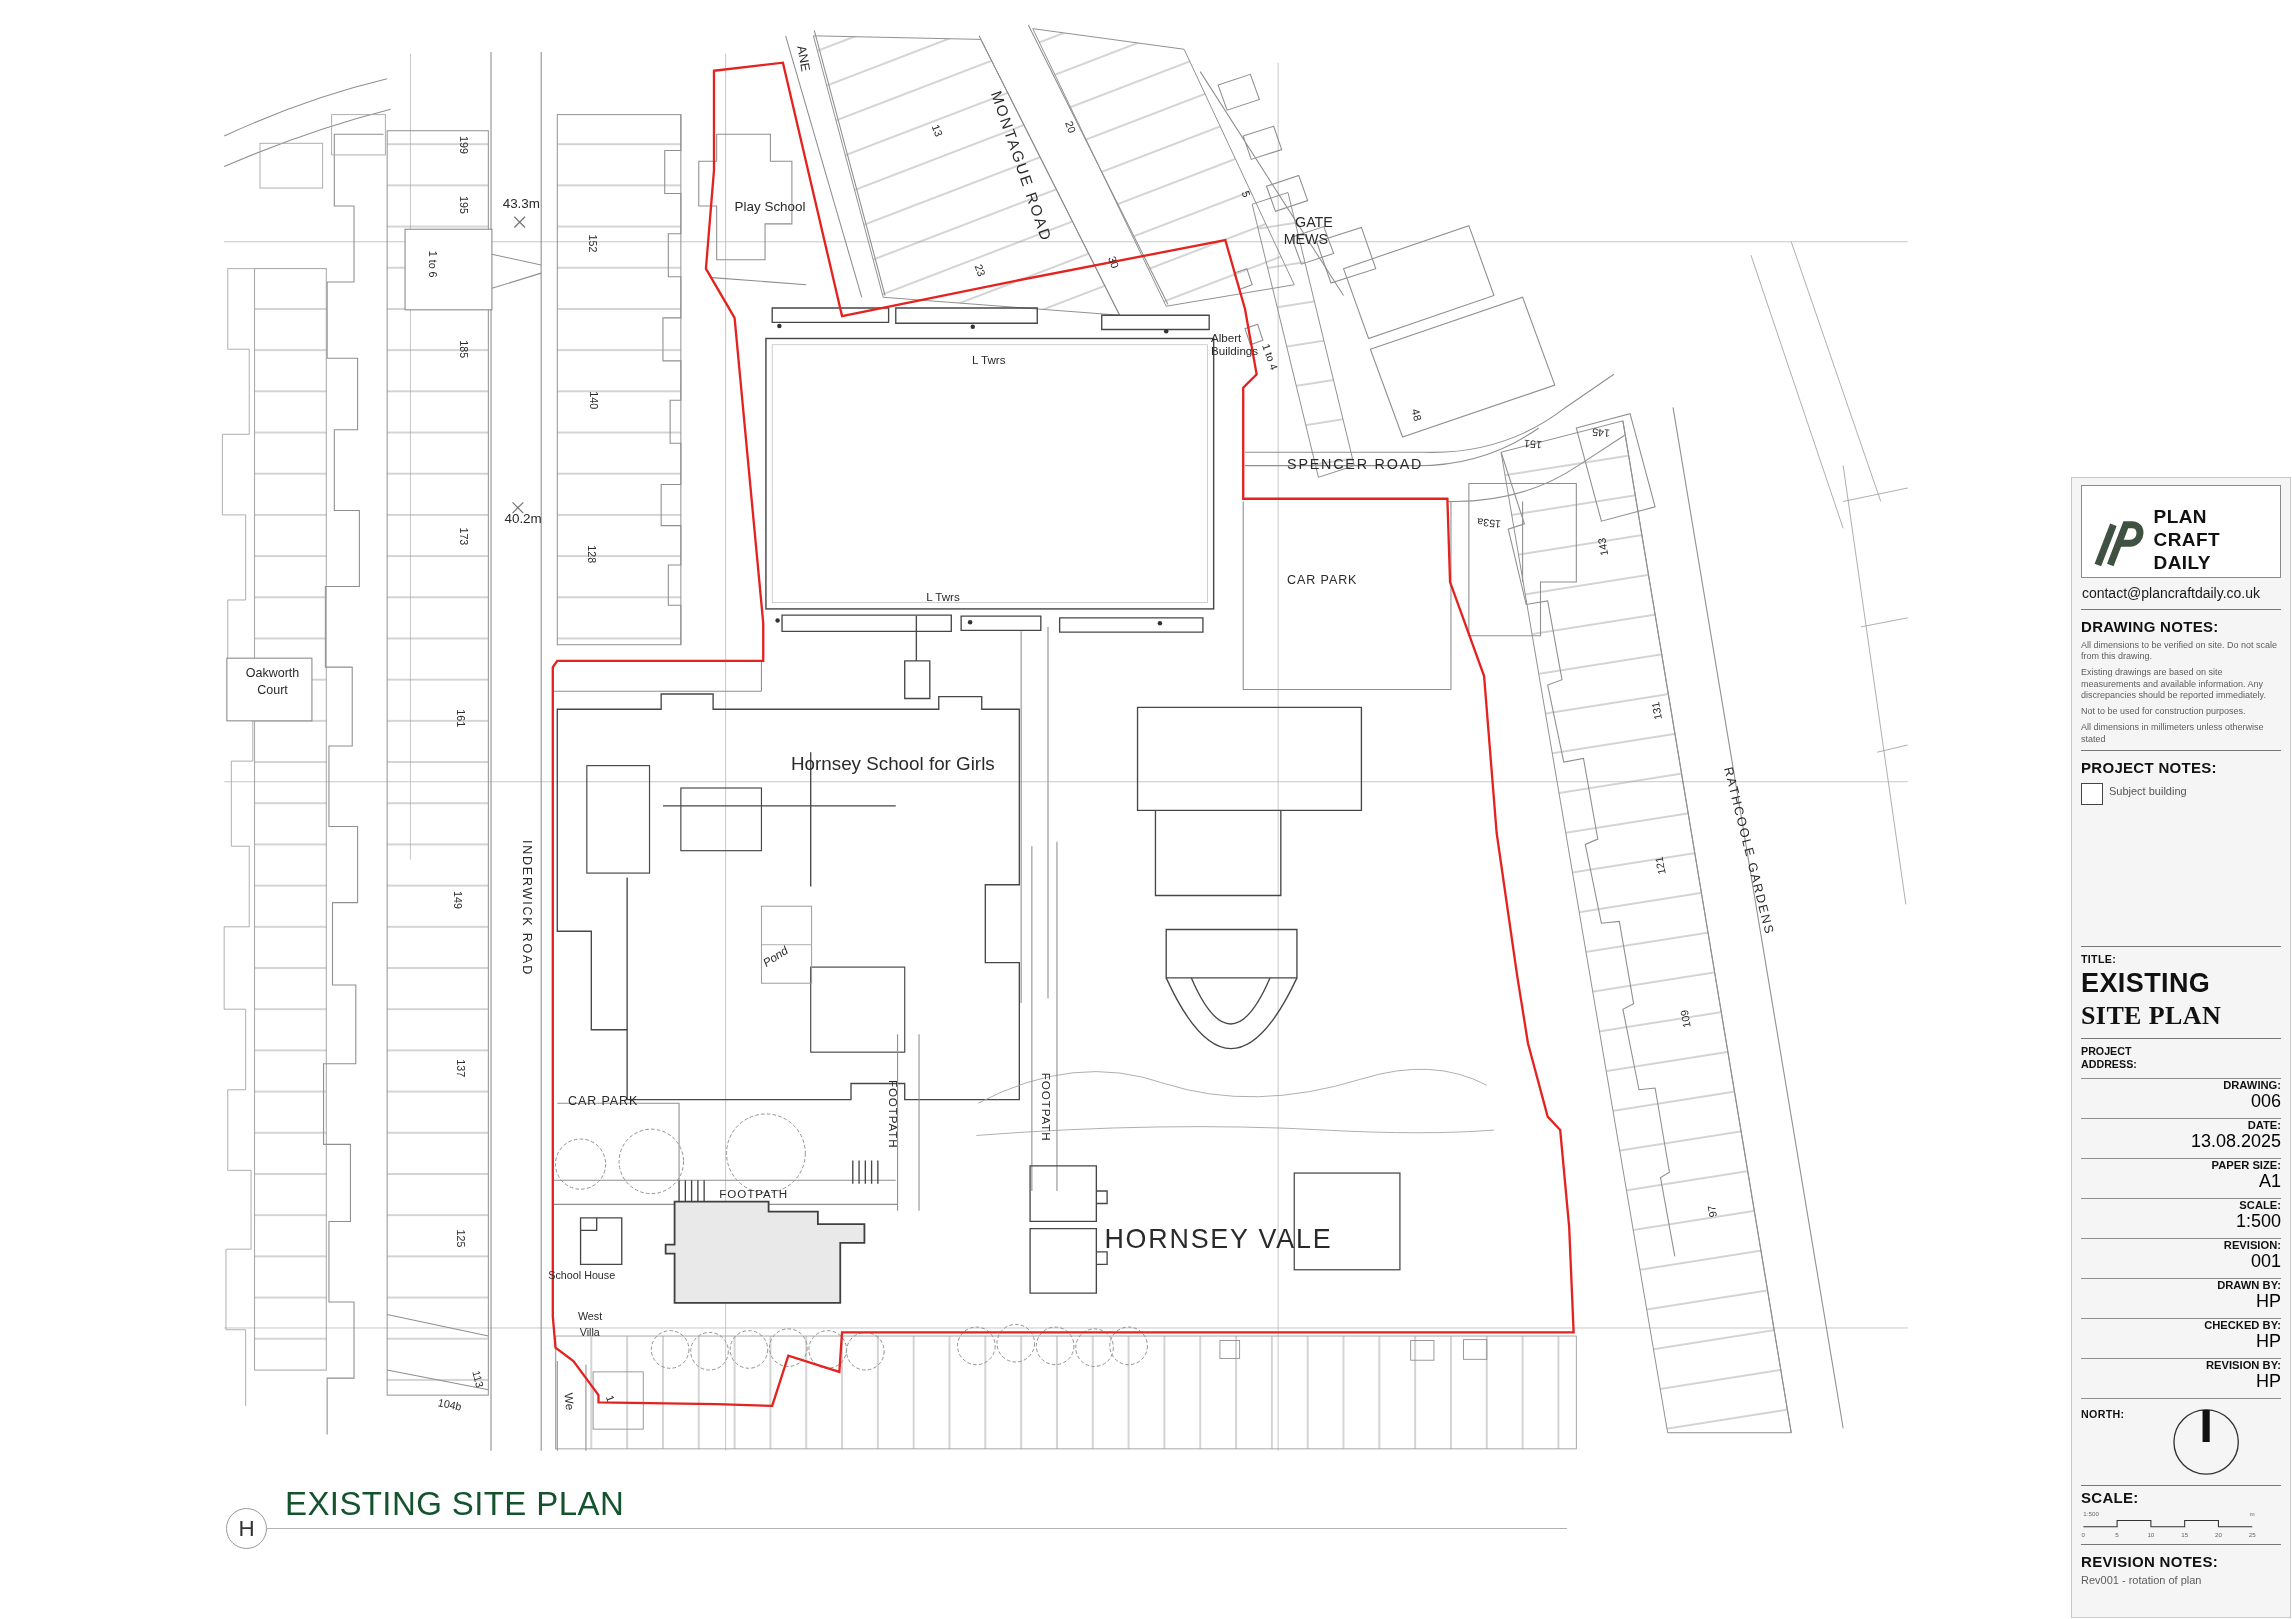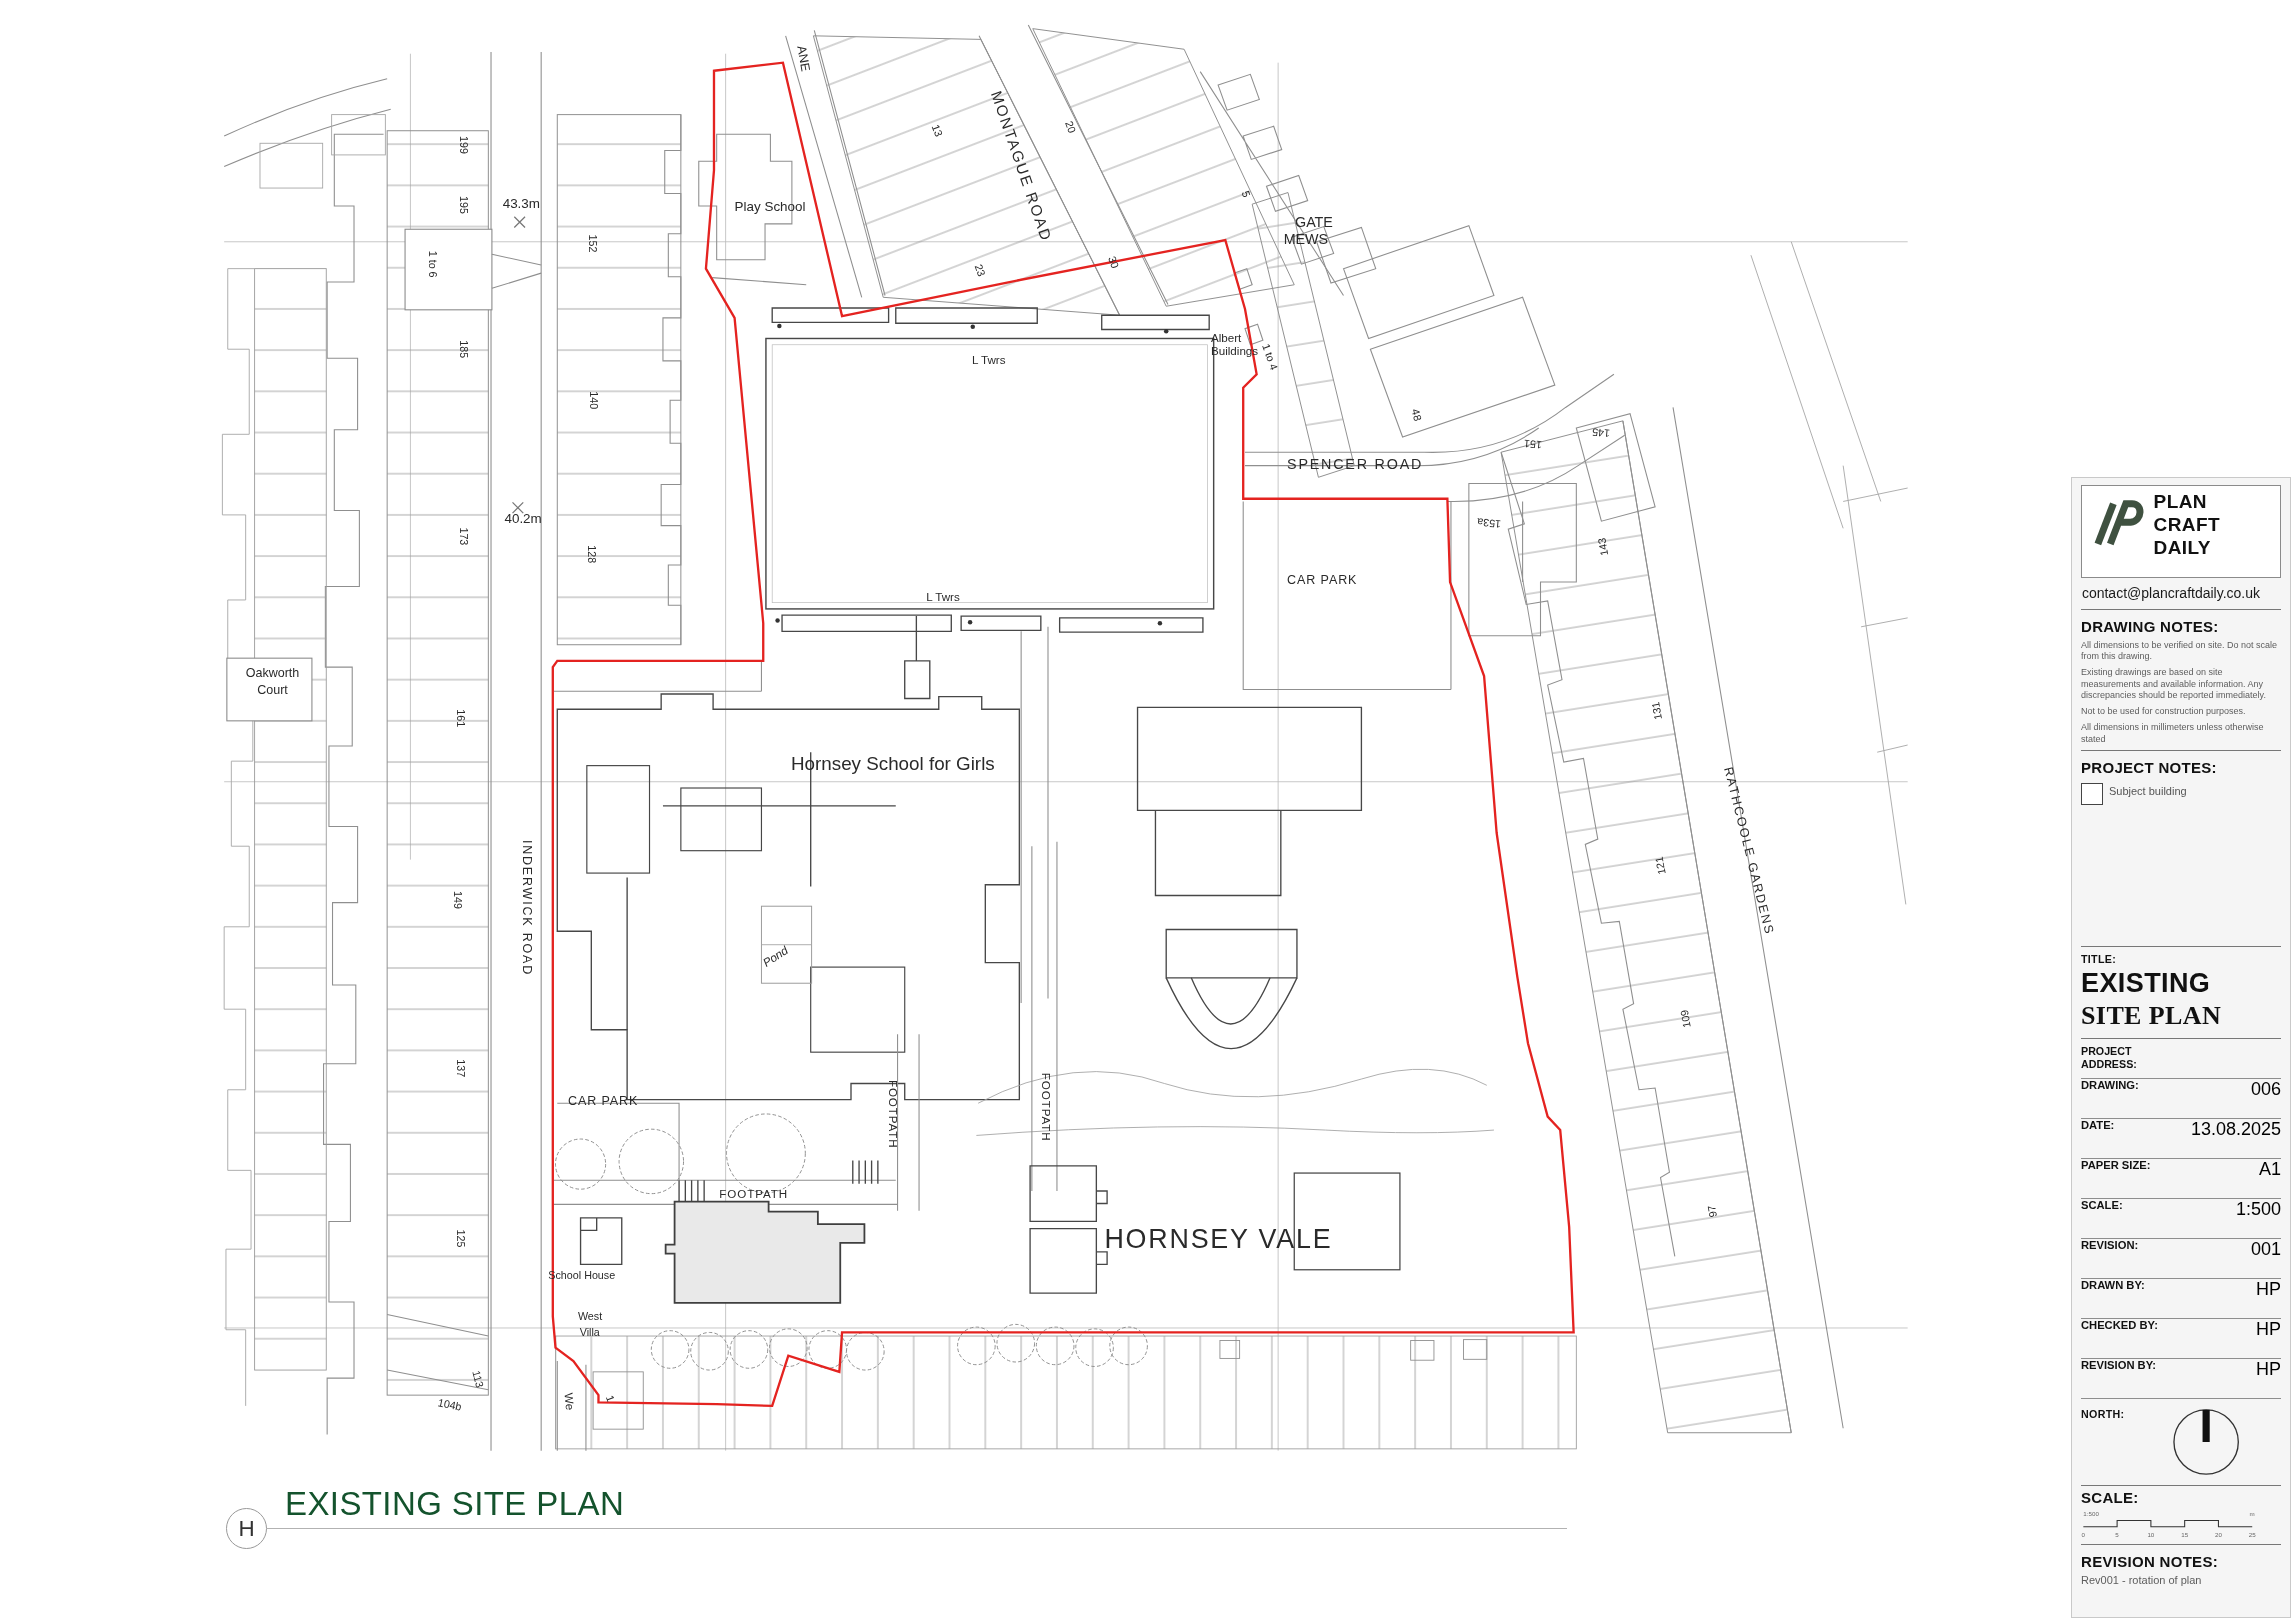--- a/index.html
+++ b/index.html
@@ -21,35 +21,35 @@
   .darkline{stroke:#474747;stroke-width:1.5;fill:none}
   .gridline{stroke:#b9b9b9;stroke-width:0.9;fill:none}
   .boundary{stroke:var(--c-boundary-red,#e42320);stroke-width:2.6;fill:none}
   .tree{stroke:#8f8f8f;stroke-width:1.1;fill:none;stroke-dasharray:4 2.5}
   
   .titleblock{
     position:absolute;left:2071px;top:477px;width:220px;height:1141px;
     background:var(--c-panel-bg,#f5f5f5);border:0.9px solid #c9c9c9;
     box-sizing:border-box;padding:7.2px 9px 0 9px;color:#111;
   }
-  .logo-box{background:#fff;border:0.9px solid #8b8b8b;height:93px;display:flex;align-items:flex-start;padding:3.6px 5.4px;box-sizing:border-box;}
+  .logo-box{background:#fff;border:0.9px solid #8b8b8b;height:93px;display:flex;align-items:flex-end;padding:3.6px 5.4px;box-sizing:border-box;}
   .logo-text{font-size:19px;font-weight:bold;line-height:23px;color:#111;margin-left:7.2px;letter-spacing:0.4px}
   .contact{font-size:14px;color:#1a1a1a;margin:7.2px 0 8px 0.9px;}
   .tb-hr{border:none;border-top:0.9px solid #777;margin:0 0 0 0;}
   .tb-h{font-size:15px;font-weight:bold;margin:8px 0 2.7px 0;letter-spacing:0.3px}
   .note{font-size:9px;color:#5d5d5d;line-height:1.28;margin:4.5px 0;}
   .legend-row{display:flex;align-items:flex-start;margin:7.2px 0 5.4px 0;}
   .legend-swatch{width:19.7px;height:19.7px;background:#fff;border:1.3px solid #444;flex:none;}
   .legend-label{font-size:11px;color:#555;margin:1.8px 0 0 6.3px;}
   .tb-spacer{height:136px;}
   .tb-label{font-size:10.7px;font-weight:bold;letter-spacing:0.3px}
   .title-line1{font-size:27px;font-weight:700;letter-spacing:0.4px;margin:3.6px 0 1.8px 0;}
   .title-line2{font-size:26px;font-weight:600;letter-spacing:0.4px;margin:0 0 7.2px 0;font-family:Liberation Serif, serif;}
   .addr-label{font-size:10.7px;font-weight:bold;width:81px;line-height:1.25;margin:5.4px 0 6.3px 0;}
-  .field-row{display:flex;align-items:flex-start;height:39px;border-bottom:0.9px solid #8e8e8e;}
+  .field-row{display:flex;align-items:flex-end;height:39px;border-bottom:0.9px solid #8e8e8e;flex-direction:column;}
   .field-row .fl{font-size:11.2px;font-weight:bold;}
   .field-row .fv{font-size:18px;font-weight:400;flex:1;text-align:right;color:#000000;}
   .north-row{height:86px;position:relative;border-bottom:0.9px solid #777;}
   .north-label{position:absolute;left:0;top:9px;}
   .scale-wrap{margin-top:3.6px;}
   .rev-note{font-size:11px;color:#5d5d5d;margin-top:4px;}
   
   .detail-circle{
     position:absolute;left:226px;top:1508px;width:39px;height:39px;border:0.9px solid #999;
     border-radius:50%;text-align:center;line-height:39px;font-size:22.4px;color:#333;background:#fff;

